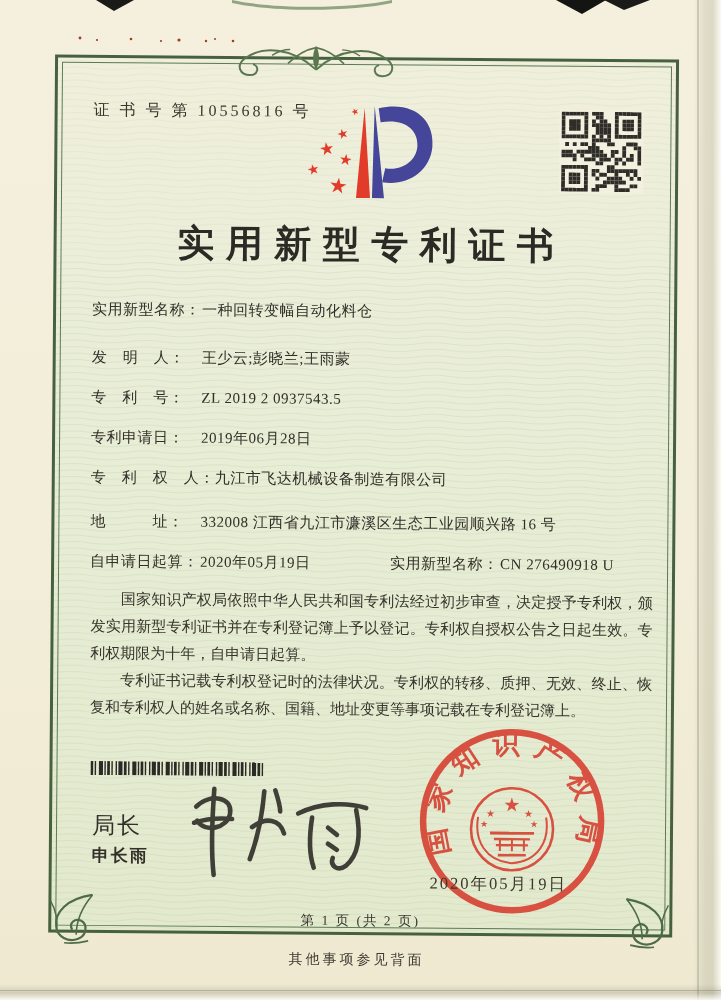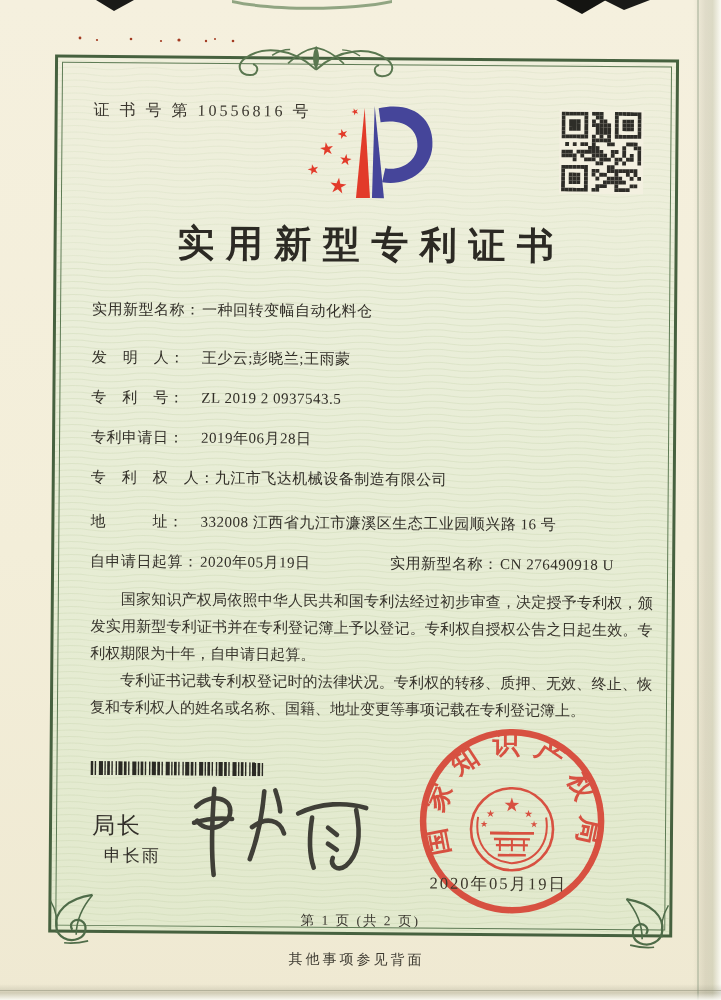--- a/index.html
+++ b/index.html
@@ -36,21 +36,21 @@
   .pair2{position:absolute;left:300px;top:0;}
   
   .body-text{
     position:absolute;left:37px;top:528px;width:562px;z-index:2;
     font-size:15px;line-height:27px;text-align:justify;color:#37342c;
   }
   .body-text p{margin:0;text-indent:2em;}
   
   .barcode{position:absolute;left:38px;top:703px;z-index:2;}
   .signer-role{position:absolute;left:40px;top:752px;z-index:2;font-size:23px;letter-spacing:2px;color:#33302a;font-family:"Liberation Sans","DejaVu Sans",sans-serif;}
-  .signer-name{position:absolute;left:52px;top:786px;z-index:2;font-size:17px;letter-spacing:2px;color:#33302a;font-family:"Liberation Sans","DejaVu Sans",sans-serif;}
+  .signer-name{position:absolute;left:40px;top:786px;z-index:2;font-size:17px;letter-spacing:2px;color:#33302a;font-family:"Liberation Sans","DejaVu Sans",sans-serif;font-weight:bold;}
   .signature{position:absolute;left:128px;top:716px;z-index:3;}
   .seal{position:absolute;left:364px;top:664px;z-index:2;opacity:.88;}
   .seal-date{position:absolute;left:378px;top:812px;z-index:4;font-size:16.5px;letter-spacing:2px;color:#3c382c;}
   .page-info{position:absolute;left:0;top:852px;width:100%;text-align:center;z-index:2;font-size:13.5px;letter-spacing:2px;color:#3a372f;}
   .back-note{position:absolute;left:0;top:951px;width:100%;text-align:center;z-index:2;font-size:14px;letter-spacing:3px;color:#3d3a31;}
   
   .orn-top{position:absolute;left:225px;top:38px;z-index:6;}
   .orn-bl{position:absolute;left:46px;top:893px;z-index:6;}
   .orn-br{position:absolute;left:626px;top:893px;z-index:6;transform:scaleX(-1);}
   

